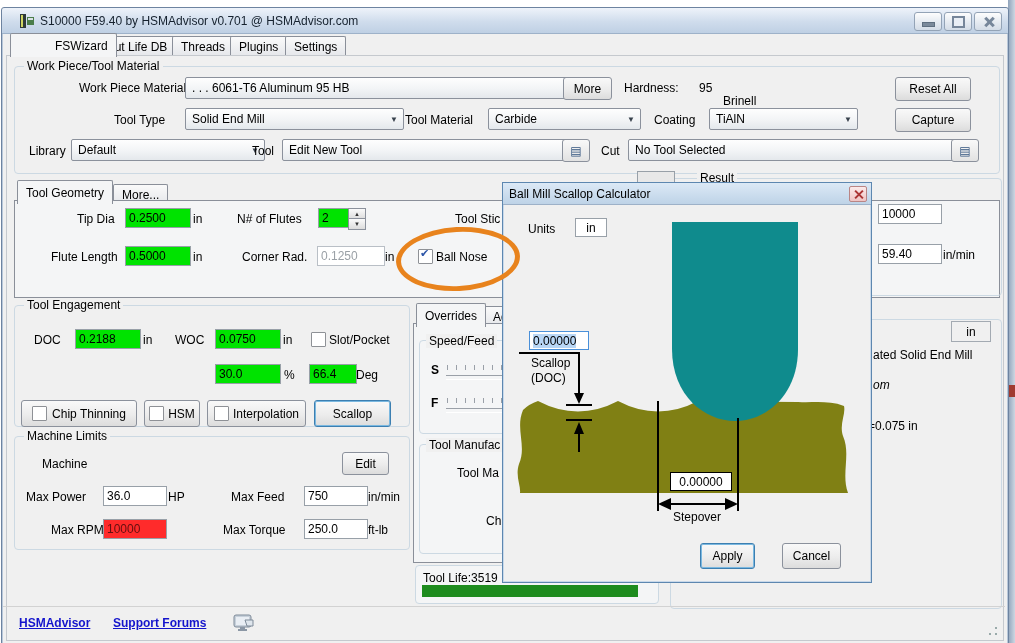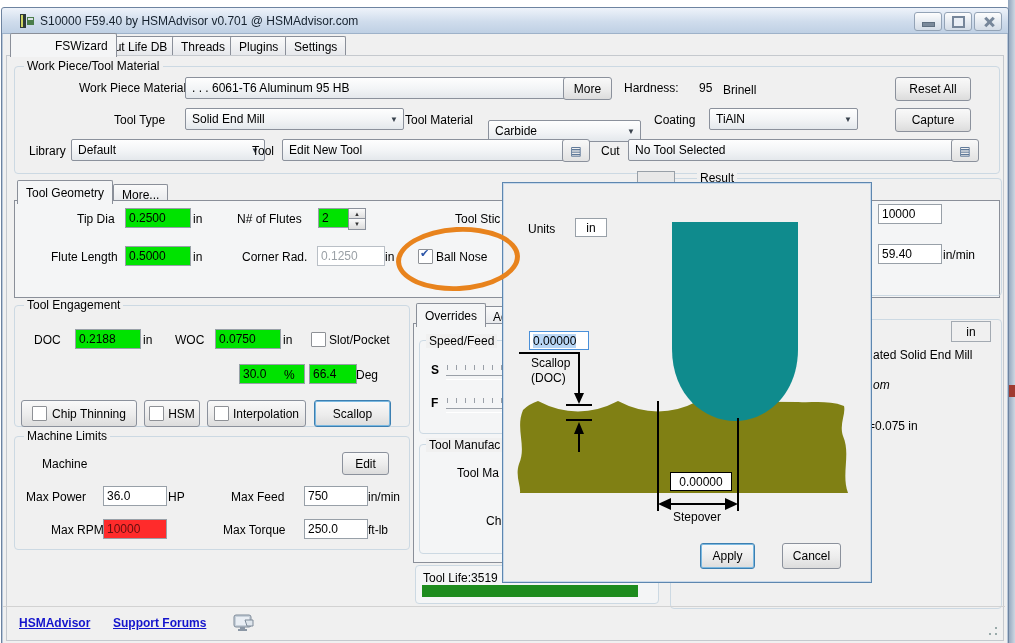--- a/index.html
+++ b/index.html
@@ -86,30 +86,30 @@
     <div class="abs gb-label" style="left:22px;top:51px;">Work Piece/Tool Material</div>
 
     <div class="abs lbl" style="left:77px;top:73px;">Work Piece Material</div>
     <div class="abs combo" style="left:183px;top:69px;width:372px;height:20px;">
         <span>. . . 6061-T6 Aluminum 95 HB</span>
         <span class="arr">▼</span>
       </div>
     <div class="abs btn" style="left:561px;top:69px;width:47px;height:21px;">More</div>
     <div class="abs lbl" style="left:622px;top:73px;">Hardness:</div>
     <div class="abs lbl" style="left:697px;top:73px;">95</div>
-    <div class="abs lbl" style="left:721px;top:75px;">Brinell</div>
+    <div class="abs lbl" style="left:721px;top:86px;">Brinell</div>
     <div class="abs btn" style="left:893px;top:69px;width:74px;height:22px;">Reset All</div>
 
     <div class="abs lbl" style="left:112px;top:105px;">Tool Type</div>
     <div class="abs combo" style="left:183px;top:100px;width:193px;height:20px;">
         <span>Solid End Mill</span>
         <span class="arr">▼</span>
       </div>
     <div class="abs lbl" style="left:403px;top:105px;">Tool Material</div>
-    <div class="abs combo" style="left:486px;top:100px;width:127px;height:20px;margin-top:12px;">
+    <div class="abs combo" style="left:486px;top:100px;width:127px;height:20px;">
         <span>Carbide</span>
         <span class="arr">▼</span>
       </div>
     <div class="abs lbl" style="left:652px;top:105px;">Coating</div>
     <div class="abs combo" style="left:707px;top:100px;width:123px;height:20px;">
         <span>TiAlN</span>
         <span class="arr">▼</span>
       </div>
     <div class="abs btn" style="left:893px;top:100px;width:74px;height:22px;">Capture</div>
 
@@ -160,21 +160,21 @@
     <div class="abs gb" style="left:12px;top:297px;width:394px;height:120px;"></div>
     <div class="abs gb-label" style="left:22px;top:290px;">Tool Engagement</div>
     <div class="abs lbl" style="left:32px;top:325px;">DOC</div>
     <div class="abs fld green" style="left:73px;top:321px;width:58px;height:18px;">0.2188</div>
     <div class="abs lbl" style="left:141px;top:325px;">in</div>
     <div class="abs lbl" style="left:173px;top:325px;">WOC</div>
     <div class="abs fld green" style="left:213px;top:321px;width:58px;height:18px;">0.0750</div>
     <div class="abs lbl" style="left:281px;top:325px;">in</div>
     <div class="abs cb" style="left:309px;top:324px;"></div>
     <div class="abs lbl" style="left:327px;top:325px;">Slot/Pocket</div>
-    <div class="abs fld green" style="left:213px;top:356px;width:58px;height:18px;margin-left:24px;">30.0</div>
+    <div class="abs fld green" style="left:213px;top:356px;width:58px;height:18px;">30.0</div>
     <div class="abs lbl" style="left:282px;top:360px;">%</div>
     <div class="abs fld green" style="left:307px;top:356px;width:40px;height:18px;">66.4</div>
     <div class="abs lbl" style="left:354px;top:360px;">Deg</div>
 
     <div class="abs btn" style="left:19px;top:392px;width:114px;height:25px;">
         <span class="cb" style="position:static;margin-right:5px;"></span>
         <span>Chip Thinning</span>
       </div>
     <div class="abs btn" style="left:142px;top:392px;width:54px;height:25px;">
         <span class="cb" style="position:static;margin-right:4px;"></span>
@@ -246,20 +246,26 @@
       <rect x="1" y="1" width="17" height="12" rx="2" fill="#c7d0da" stroke="#7e8b99"></rect>
       <rect x="3" y="3" width="13" height="8" fill="#e9eef4"></rect>
       <rect x="7" y="13" width="5" height="2" fill="#8b97a5"></rect>
       <rect x="5" y="15" width="9" height="2" fill="#8b97a5"></rect>
       <path d="M12 6 L20 6 L20 12 L14 12 Z" fill="#dfe6ed" stroke="#7e8b99"></path>
     </svg>
     <div class="abs grip" style="left:986px;top:618px;"></div>
   </div>
 
   <div class="abs dlg">
+    <div class="abs dlg-title">
+      <span>Ball Mill Scallop Calculator</span>
+      <div class="abs dlg-close">
+          <div class="glyph-rx"></div>
+        </div>
+    </div>
 
     <svg class="abs" style="left:0;top:21px;" width="368" height="378" viewBox="0 0 368 378">
 
       <path d="M20,206 C12,225 24,242 16,260 C12,272 18,282 17,289 L345,289 C338,270 348,250 340,232 C336,220 343,210 341,202 C325,196 310,199 295,198 L195,197 Q155,218 115,197 Q75,218 35,197 Q26,200 20,206 Z" fill="#808014"></path>
 
       <path d="M169,18 L295,18 L295,145 C295,192 262,217 232,217 C202,217 169,192 169,145 Z" fill="#0f8b8d"></path>
 
       <path d="M16,149 L76,149 L76,191" stroke="#000" stroke-width="2" fill="none"></path>
       <path d="M71,189 L81,189 L76,200 Z" fill="#000"></path>
       <path d="M63,201 L89,201" stroke="#000" stroke-width="2"></path>

